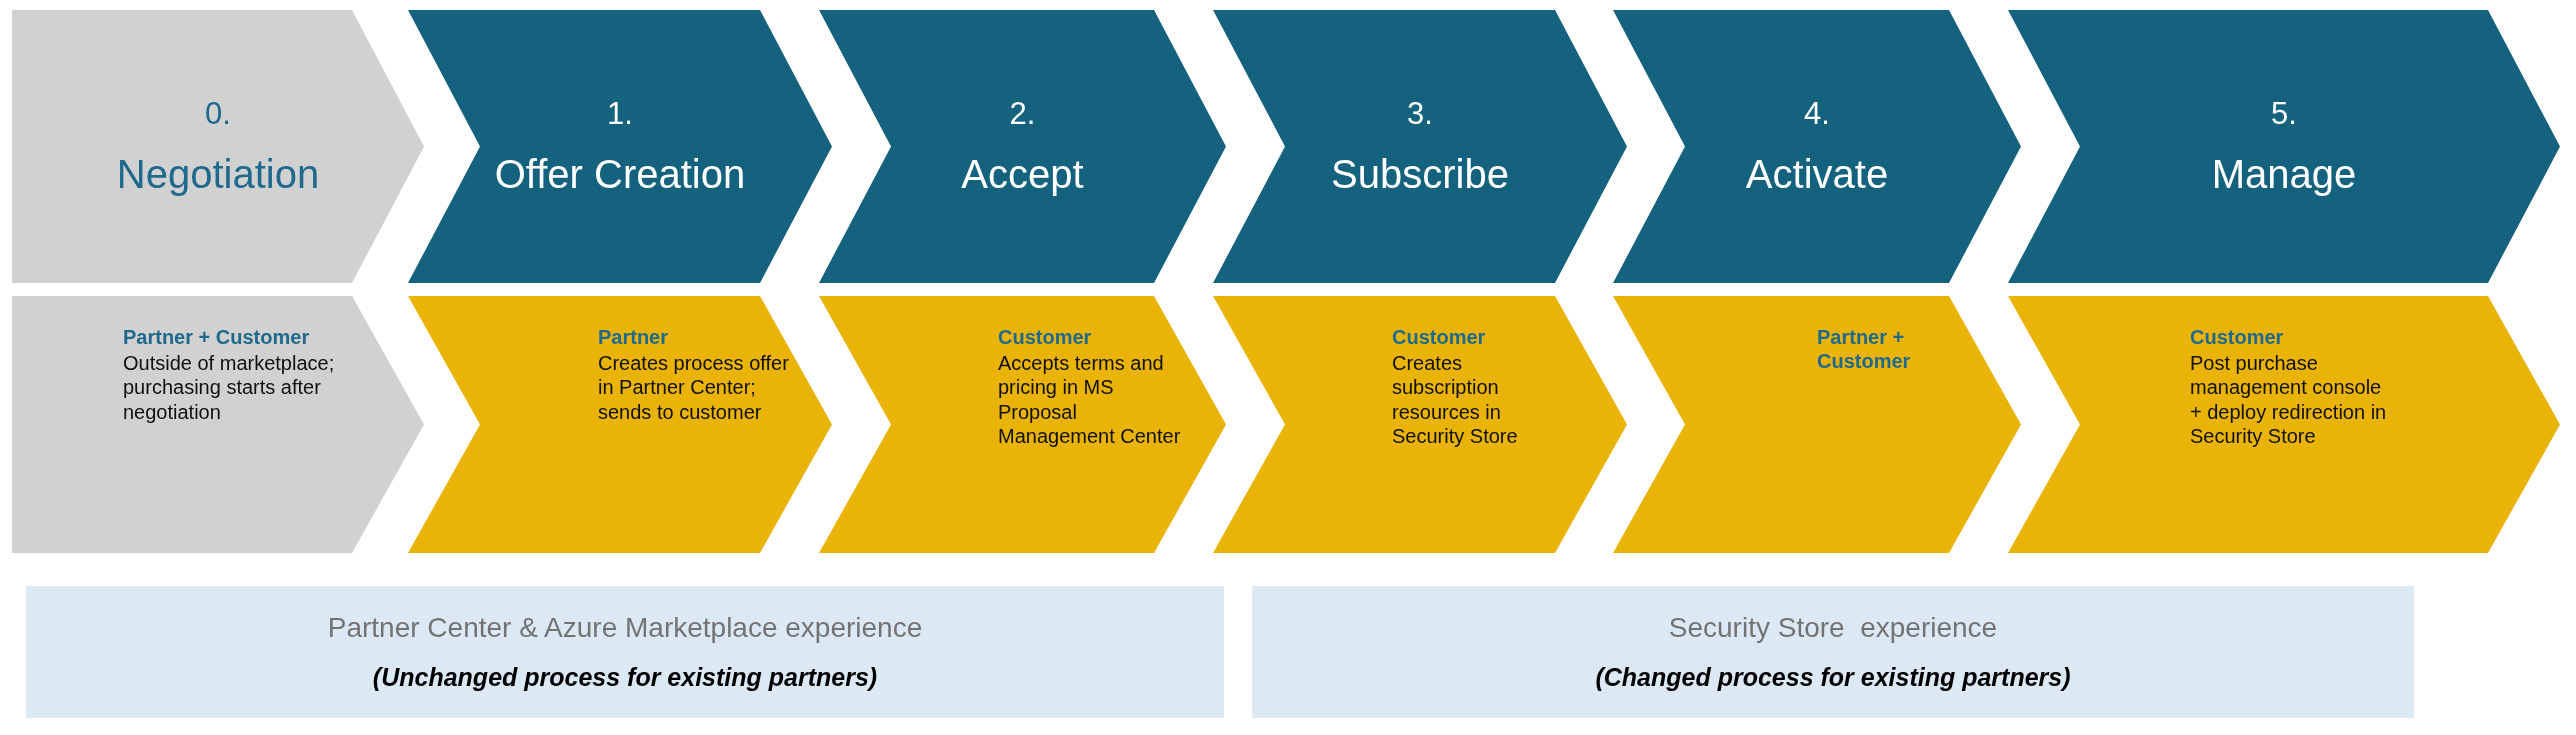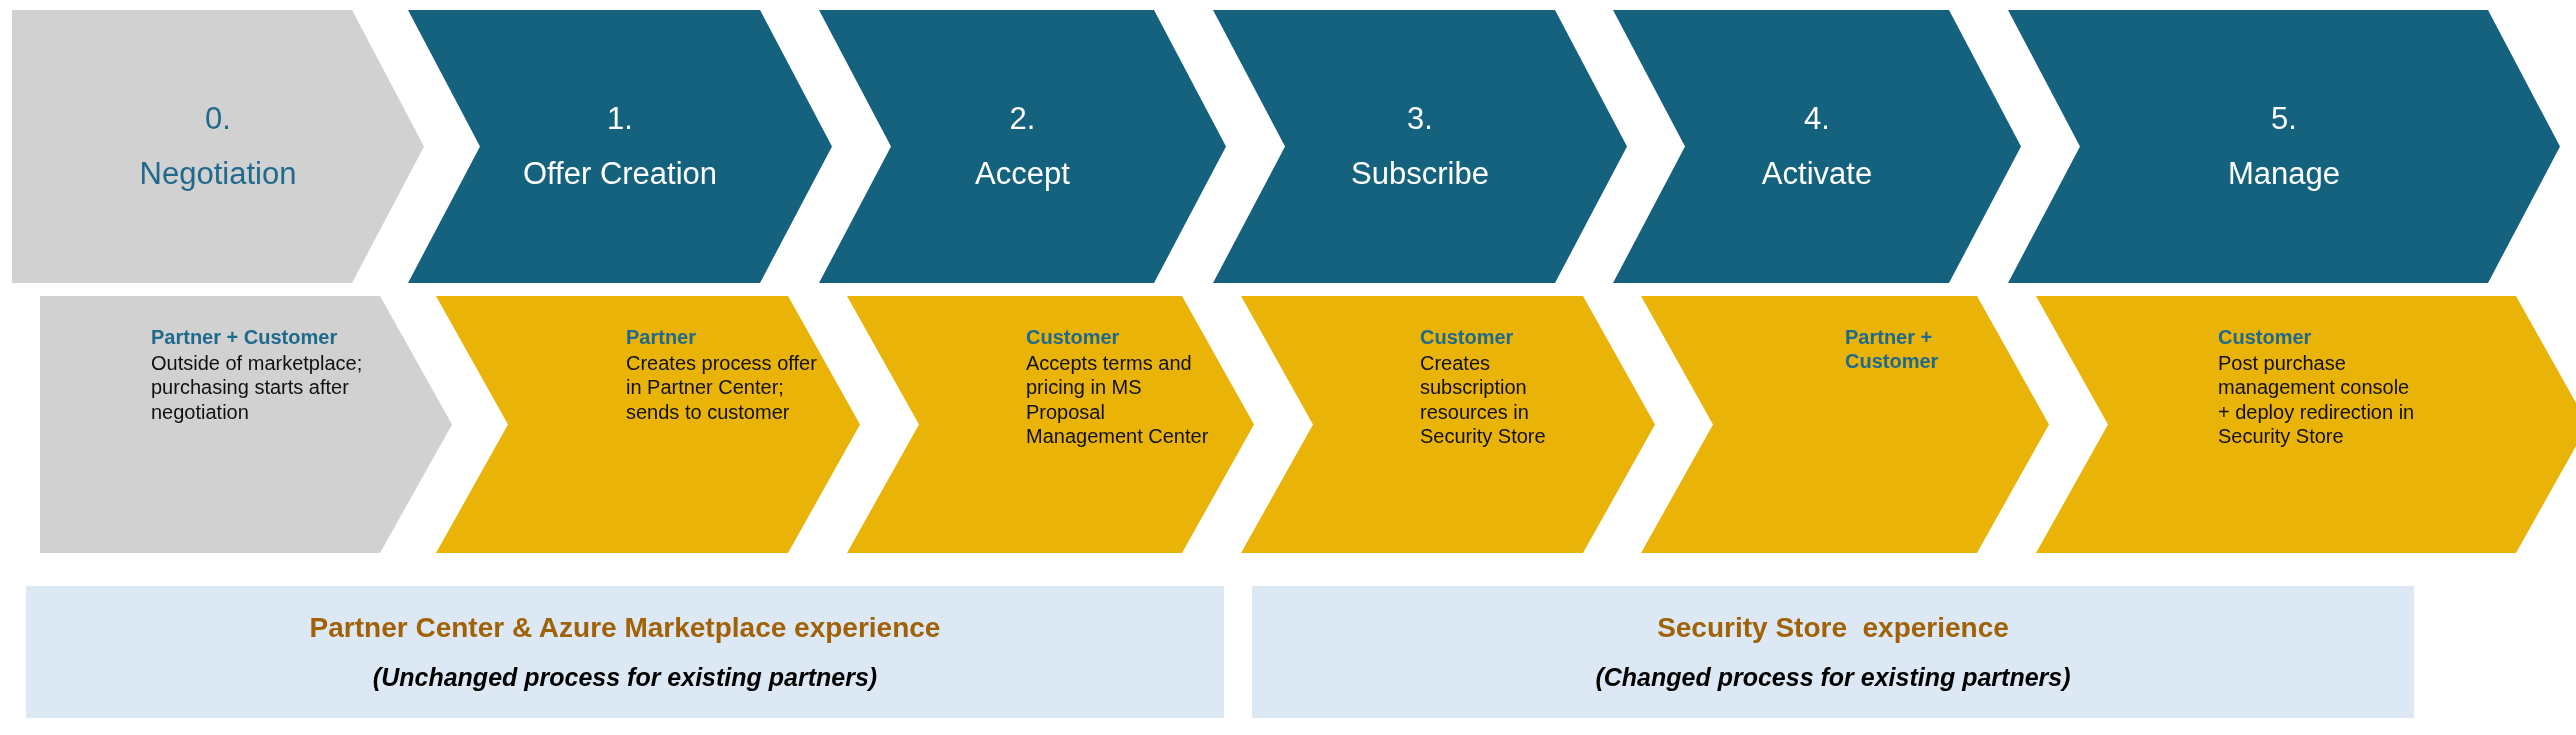--- a/index.html
+++ b/index.html
@@ -42,34 +42,33 @@
   .head-num{
     color:#ffffff;
     font-size:31px;
     line-height:1.05;
     font-weight:400;
     text-align:center;
     margin-bottom:22.4px;
   }
   .head-label{
     color:#ffffff;
-    font-size:31px;
+    font-size:40px;
     line-height:1.05;
     font-weight:400;
     text-align:center;
     white-space:nowrap;
   }
   .chev.c-gray .head-num,.chev.c-gray .head-label{color:#1f6a8c;}
 
   
   .detailrow .chev{
     height:257px;
     top:296px;
     display:block;
-    margin-left:28px;
   }
   .detail-inner{
     position:absolute;
     top:30px;
   }
   .detail-role{
     color:#1f6a8c;
     font-weight:bold;
     font-size:20px;
     line-height:1.18;
@@ -88,22 +87,22 @@
     top:586px;
     height:132px;
     background:#dce9f5;
     display:flex;
     flex-direction:column;
     align-items:center;
     justify-content:center;
     box-sizing:border-box;
   }
   .cap-title{
-    color:#a16207;
-    font-weight:bold;
+    color:#737373;
+    font-weight:normal;
     font-size:28px;
     line-height:1.1;
     text-align:center;
     margin-bottom:20px;
     white-space:pre;
   }
   .cap-sub{
     color:#000000;
     font-weight:bold;
     font-size:25px;

